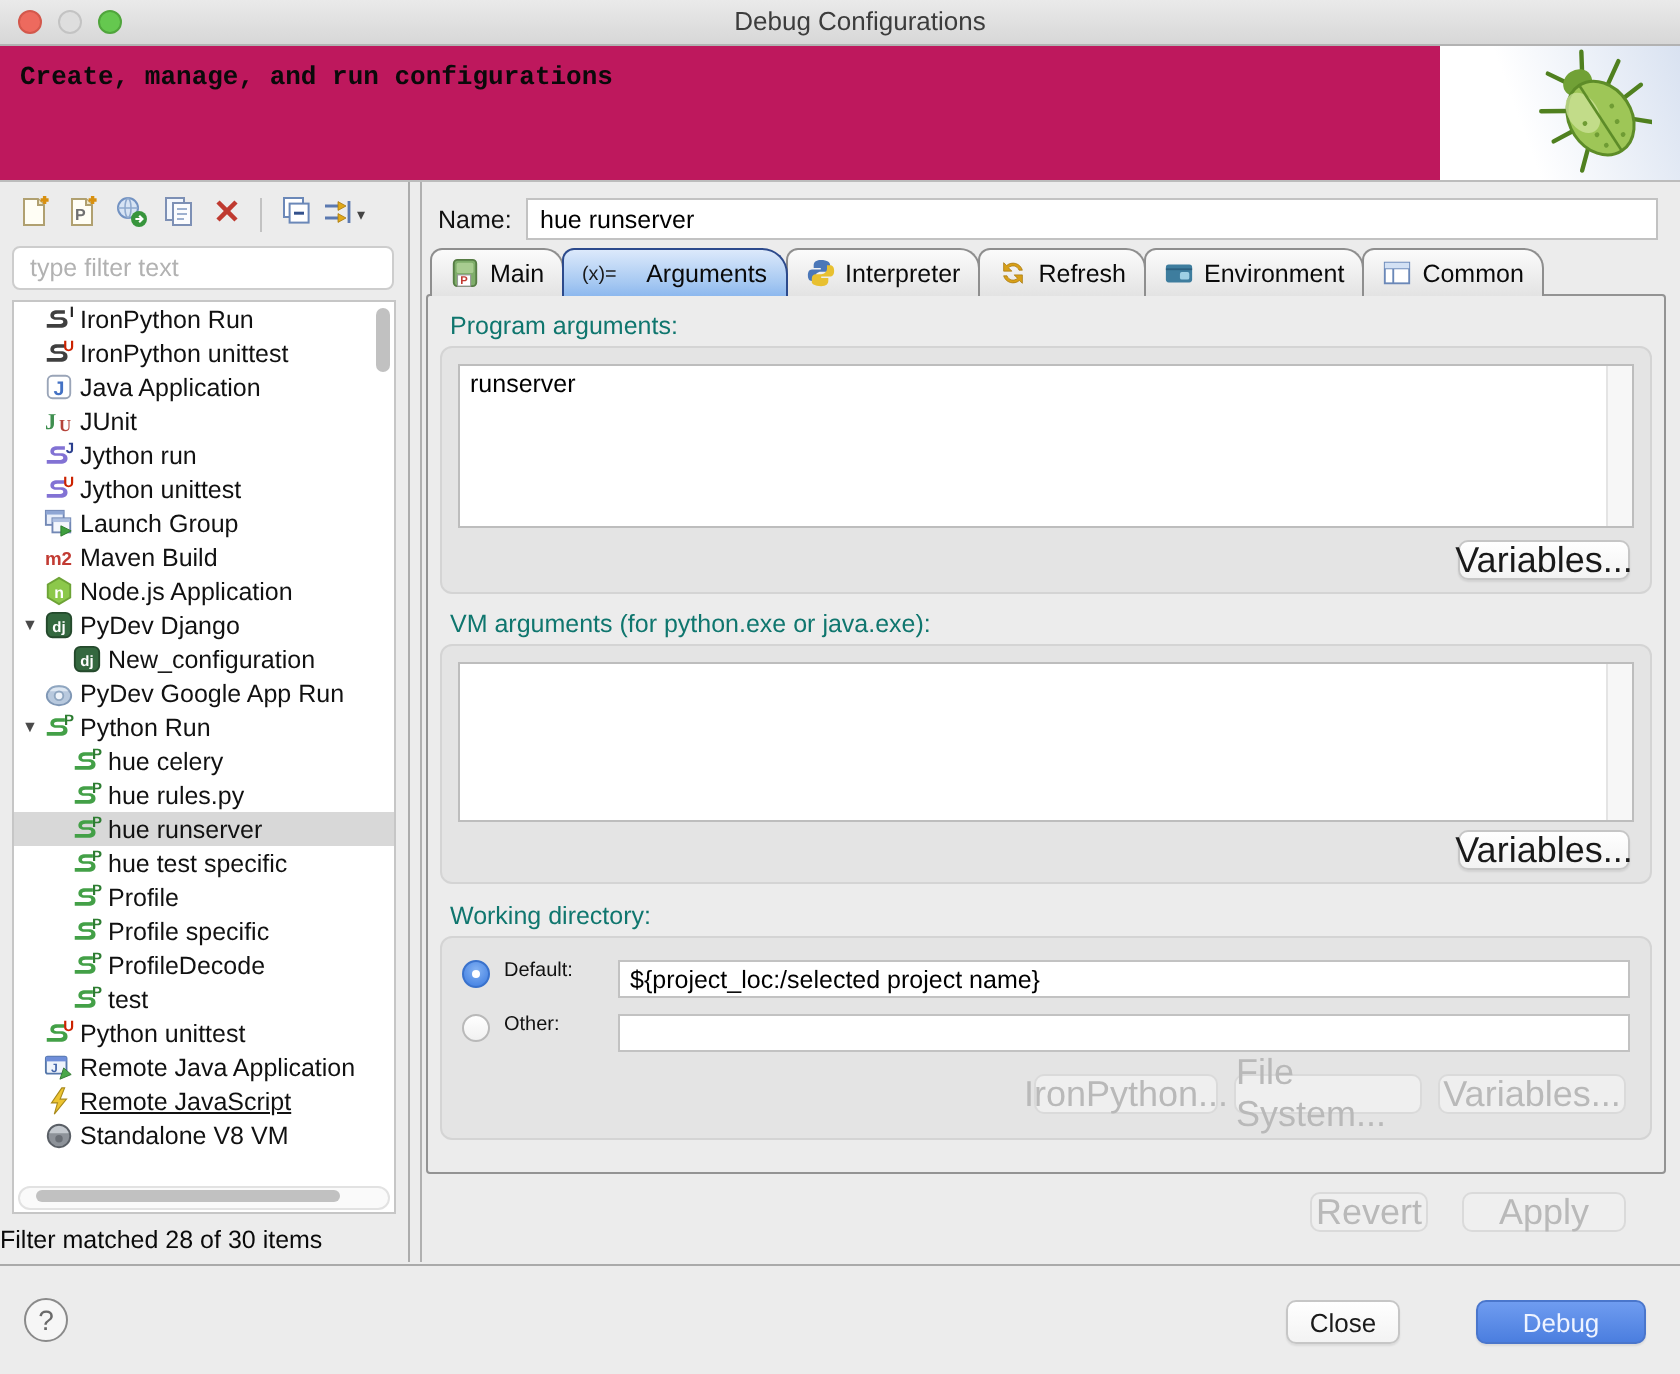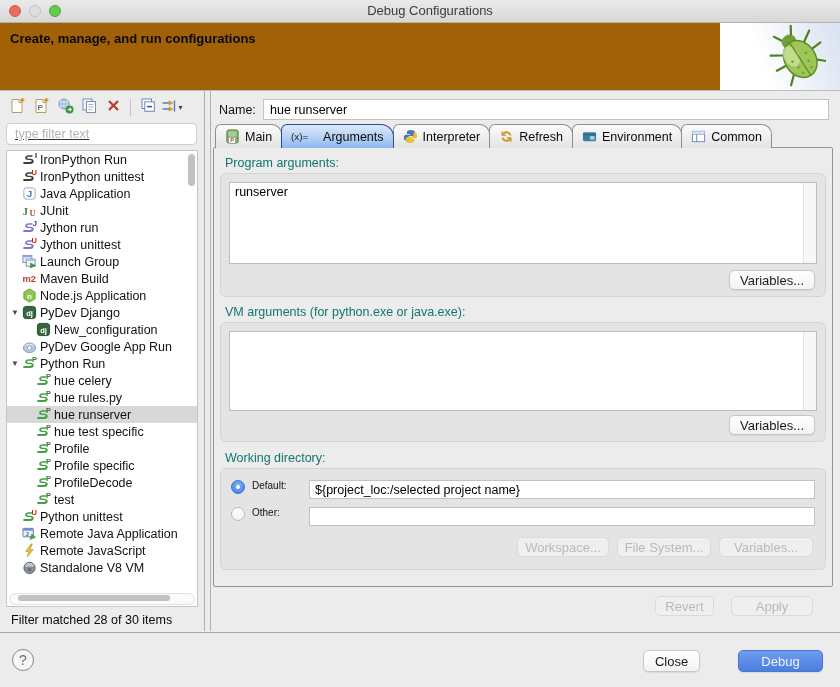--- a/index.html
+++ b/index.html
@@ -7,46 +7,46 @@
        font-family:"Liberation Sans",sans-serif;font-size:13px;color:#111;overflow:hidden;}
   
   .titlebar{position:absolute;left:0;top:0;right:0;height:22px;
             background:linear-gradient(#eaeaea,#d7d7d7);border-bottom:1px solid #b2b2b2;}
   .titlebar .title{text-align:center;line-height:22px;font-size:13px;color:#3c3c3c;margin-left:20px;}
   .tl{position:absolute;top:5px;width:12px;height:12px;border-radius:50%;box-sizing:border-box;}
   .tl-close{left:9px;background:#ed6a5e;border:1px solid #d3584c;}
   .tl-min{left:29px;background:#dedede;border:1px solid #c3c3c3;}
   .tl-zoom{left:49px;background:#65c84f;border:1px solid #50a53c;}
   
-  .banner{position:absolute;left:0;top:23px;right:0;height:67px;background:#a16207;border-bottom:1px solid #bcbcbc;}
+  .banner{position:absolute;left:0;top:23px;right:0;height:67px;background:#be185d;border-bottom:1px solid #bcbcbc;font-family:Liberation Mono, monospace;}
   .banner .corner{position:absolute;right:0;top:0;width:120px;height:67px;
                   background:linear-gradient(250deg,#d9e2f1 0%,#ffffff 65%);}
   .banner .btitle{position:absolute;left:10px;top:8px;font-weight:bold;font-size:13px;color:#0a0a0a;}
   .banner .bug{position:absolute;right:14px;top:1px;}
   
   .leftpanel{position:absolute;left:0;top:91px;width:204px;height:540px;background:#ececec;border-right:1px solid #acacac;}
   .toolbar{position:absolute;left:5px;top:4px;height:24px;display:flex;align-items:center;}
   .tbtn{width:24px;height:22px;display:flex;align-items:center;justify-content:center;border-radius:3px;}
   .tsep{width:1px;height:17px;background:#c2c2c2;margin:0 5px;}
   .tcaret{font-size:8px;color:#444;margin-left:1px;}
   .filterwrap{position:absolute;left:6px;top:32px;width:191px;height:22px;}
   .filterwrap input{width:100%;height:100%;box-sizing:border-box;border:1px solid #cdcdcd;border-radius:4px;
-                    padding:0 8px;font-family:"Liberation Sans",sans-serif;font-size:12.5px;color:#333;outline:none;background:#fff;text-decoration:underline;}
+                    padding:0 8px;font-family:"Liberation Sans",sans-serif;font-size:12.5px;color:#333;outline:none;background:#fff;}
   .filterwrap input::placeholder{color:#b2b2b2;}
   .treebox{position:absolute;left:6px;top:59px;width:192px;height:457px;background:#fff;
            border:1px solid #c6c6c6;overflow:hidden;box-sizing:border-box;}
   .trow{height:17px;display:flex;align-items:center;font-size:12.5px;white-space:nowrap;}
   .trow.sel{background:#d8d8d8;}
   .texp{flex:0 0 12px;font-size:8px;color:#4a4a4a;text-align:center;line-height:17px;}
   .ticon{flex:0 0 16px;display:flex;align-items:center;justify-content:center;}
   .tlabel{margin-left:3px;}
   .vscroll{position:absolute;right:2px;top:3px;width:7px;height:32px;background:#c1c1c1;border-radius:4px;}
   .hstrack{position:absolute;left:2px;right:2px;bottom:1px;height:10px;background:#fafafa;border:1px solid #e2e2e2;border-radius:6px;}
   .hsthumb{position:absolute;left:8px;top:1px;height:6px;width:152px;background:#c1c1c1;border-radius:4px;}
-  .statusline{position:absolute;left:11px;top:522px;font-size:12.5px;color:#0a0a0a;}
+  .statusline{position:absolute;left:0;top:522px;font-size:12.5px;color:#0a0a0a;}
   
   .rightpanel{position:absolute;left:210px;top:91px;width:630px;height:540px;background:#ececec;border-left:1px solid #b0b0b0;box-sizing:border-box;}
   .namelabel{position:absolute;left:8px;top:12px;font-size:12.5px;}
   .nameinput{position:absolute;left:52px;top:8px;width:566px;height:21px;box-sizing:border-box;
              border:1px solid #c2c2c2;background:#fff;font-family:"Liberation Sans",sans-serif;font-size:12.5px;padding:0 6px;outline:none;}
   .tabbar{position:absolute;left:4px;top:33px;height:24px;display:flex;z-index:2;}
   .tab{height:23px;display:flex;align-items:center;gap:5px;padding:0 9px;margin-right:-1px;
        border:1px solid #8e8e8e;border-bottom:none;border-radius:6px 10px 0 0;
        background:linear-gradient(#fbfbfb,#e3e3e3);font-size:12.5px;color:#0a0a0a;position:relative;}
   .tab.sel{background:linear-gradient(#dcE9fb 0%,#a7c9f2 70%,#8db8ee 100%);
@@ -54,21 +54,21 @@
   .tabcontent{position:absolute;left:2px;top:56px;width:620px;height:440px;box-sizing:border-box;
               border:1px solid #939393;background:#ececec;border-radius:2px;}
   .gl{position:absolute;left:11px;font-size:12.5px;color:#0f766e;}
   .group{position:absolute;left:6px;width:606px;background:#e4e4e4;border:1px solid #d4d4d4;border-radius:6px;box-sizing:border-box;}
   .argsbox{position:absolute;left:8px;top:8px;right:8px;background:#fff;border:1px solid #bdbdbd;}
   .argsbox textarea{position:absolute;left:0;top:0;right:12px;bottom:0;width:calc(100% - 12px);height:100%;
                     border:none;resize:none;outline:none;font-family:"Liberation Sans",sans-serif;
                     font-size:12.5px;padding:2px 5px;box-sizing:border-box;color:#000;}
   .tascroll{position:absolute;right:0;top:0;bottom:0;width:12px;background:#f7f7f7;border-left:1px solid #e4e4e4;}
   .btn{border:1px solid #c6c6c6;border-radius:5px;background:linear-gradient(#ffffff,#f3f3f3);
-       font-family:"Liberation Sans",sans-serif;font-size:13px;color:#1a1a1a;
+       font-family:"Liberation Sans",sans-serif;font-size:18px;color:#1a1a1a;
        display:flex;align-items:center;justify-content:center;box-shadow:0 1px 1px rgba(0,0,0,.08);box-sizing:border-box;}
   .btn.dis{color:#b9b9b9;background:#efefef;border-color:#dadada;box-shadow:none;}
   .btn.primary{background:linear-gradient(#6f9cf0,#4b7edf);border-color:#4a76cc;color:#eef3ff;}
   .radio{width:14px;height:14px;border-radius:50%;box-sizing:border-box;position:relative;flex:0 0 14px;}
   .radio.on{background:radial-gradient(circle at 50% 35%,#85b3f3,#3a7ae0);border:1px solid #3a72cc;}
   .radio.on::after{content:"";position:absolute;left:4px;top:4px;width:4px;height:4px;border-radius:50%;background:#fff;}
   .radio.off{background:linear-gradient(#ffffff,#f1f1f1);border:1px solid #b9b9b9;}
   .tfield{position:absolute;height:19px;background:#fff;border:1px solid #c2c2c2;box-sizing:border-box;
           font-size:12.5px;padding:0 5px;display:flex;align-items:center;color:#000;}
   .wdrow{position:absolute;display:flex;align-items:flex-start;gap:7px;font-size:10px;}
@@ -434,21 +434,21 @@
         <span class="ticon">
           <svg width="15" height="15" viewBox="0 0 16 16">
             <rect x="1" y="2.5" width="11" height="9" rx="1" fill="#eef3fb" stroke="#5577aa"></rect>
             <rect x="1" y="2.5" width="11" height="2.5" fill="#6f8ed9"></rect>
             <text x="5.5" y="10.5" text-anchor="middle" font-size="6.5" font-weight="bold" fill="#4466aa">J</text>
             <path d="M8.5 14.5l6-2.5-4-3.5z" fill="#4aa84a" stroke="#337733" stroke-width=".5"></path>
           </svg>
         </span>
         <span class="tlabel">Remote Java Application</span>
       </div>
-      <div class="trow" style="padding-left: 2px;">
+      <div class="trow" style="padding-left: 2px; text-decoration: underline;">
         <span class="texp"></span>
         <span class="ticon">
           <svg width="15" height="15" viewBox="0 0 16 16">
             <path d="M9.5 1L4 9h3.2L5.5 15 12 7H8.6L11 1z" fill="#edc431" stroke="#a8891a" stroke-width=".6"></path>
           </svg>
         </span>
         <span class="tlabel">Remote JavaScript</span>
       </div>
       <div class="trow" style="padding-left: 2px;">
         <span class="texp"></span>
@@ -558,21 +558,21 @@
       <div class="wdrow" style="left:10px;top:11px">
         <span class="radio on"></span>
         <span>Default:</span>
       </div>
       <div class="tfield" style="left:88px;top:11px;width:506px">${project_loc:/selected project name}</div>
       <div class="wdrow" style="left:10px;top:38px">
         <span class="radio off"></span>
         <span>Other:</span>
       </div>
       <div class="tfield" style="left:88px;top:38px;width:506px"></div>
-      <div class="btn dis" style="position:absolute;right:216px;top:68px;width:92px;height:20px">Workspace...</div>
+      <div class="btn dis" style="position:absolute;right:216px;top:68px;width:92px;height:20px">IronPython...</div>
       <div class="btn dis" style="position:absolute;right:114px;top:68px;width:94px;height:20px">File System...</div>
       <div class="btn dis" style="position:absolute;right:12px;top:68px;width:94px;height:20px">Variables...</div>
     </div>
   </div>
 
   <div class="btn dis" style="position:absolute;right:126px;top:505px;width:59px;height:20px">Revert</div>
   <div class="btn dis" style="position:absolute;right:27px;top:505px;width:82px;height:20px">Apply</div>
 </div>
 
 <div class="footer">

